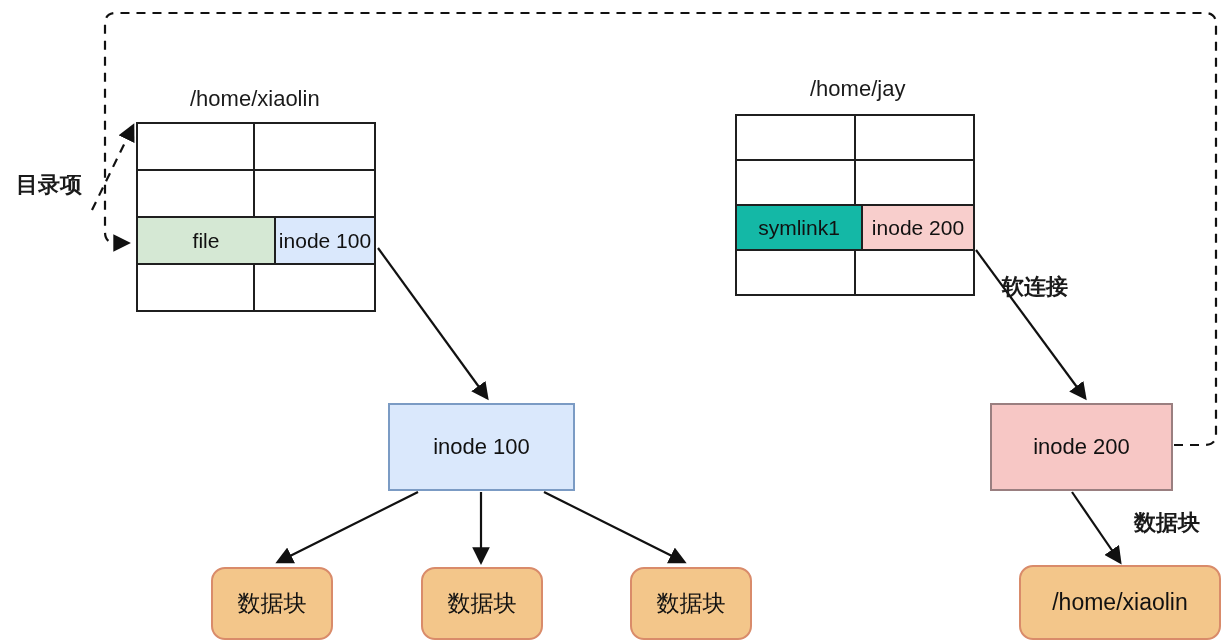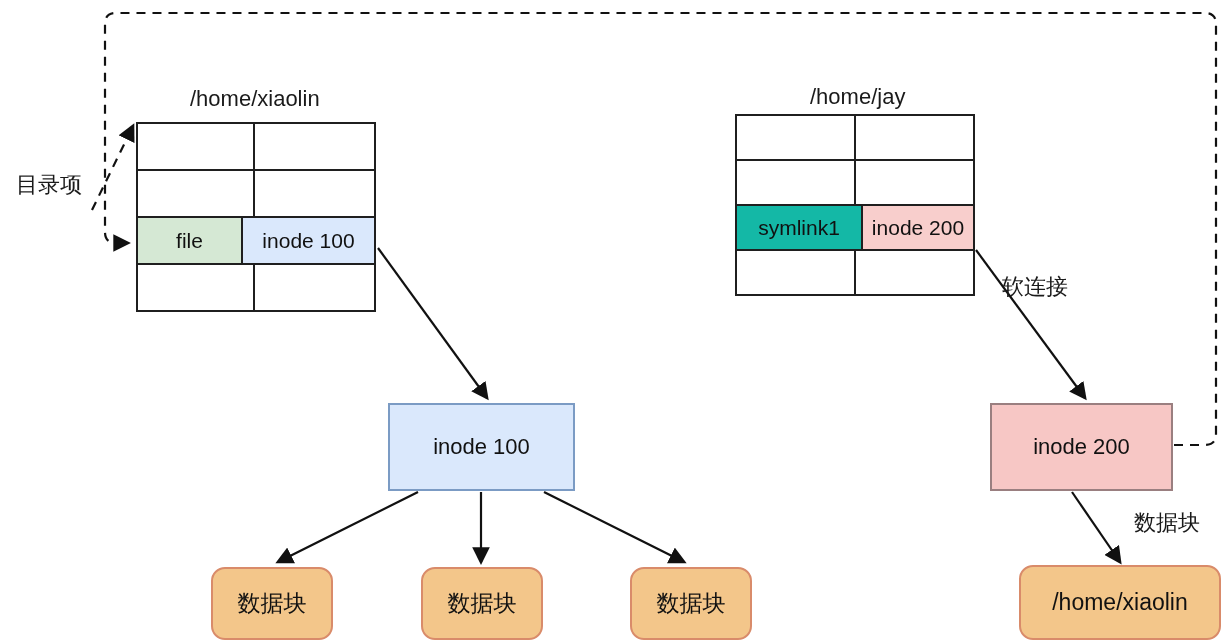--- a/index.html
+++ b/index.html
@@ -69,20 +69,21 @@
     font-size: 22px;
     color: #1a1a1a;
     white-space: nowrap;
   }
   
   .label {
     position: absolute;
     font-size: 22px;
     color: #1a1a1a;
     white-space: nowrap;
+    font-weight: bold;
   }
   
   .inode-blue {
     background: #dae8fc;
     border: 2px solid #7b9bc4;
     font-size: 22px;
     color: #111111;
   }
   .inode-pink {
     background: #f7c7c5;
@@ -140,31 +141,31 @@
       <div class="dircell left" style="width:117px; background:#ffffff;"></div>
       <div class="dircell" style="flex:1; background:#ffffff;"></div>
     </div>
 
     <div class="dirrow">
       <div class="dircell left" style="width:117px; background:#ffffff;"></div>
       <div class="dircell" style="flex:1; background:#ffffff;"></div>
     </div>
 
     <div class="dirrow">
-      <div class="dircell left" style="width:105px; background:#d5e8d4;">file</div>
+      <div class="dircell left" style="width:138px; background:#d5e8d4;">file</div>
       <div class="dircell" style="flex:1; background:#dae8fc;">inode 100</div>
     </div>
 
     <div class="dirrow">
       <div class="dircell left" style="width:117px; background:#ffffff;"></div>
       <div class="dircell" style="flex:1; background:#ffffff;"></div>
     </div>
   </div>
 
-  <div class="caption" style="left:810px; top:84px;">/home/jay</div>
+  <div class="caption" style="left:810px; top:76px;">/home/jay</div>
 
   <div class="dirtable" style="left:735px; top:114px; width:240px; height:182px;">
 
     <div class="dirrow">
       <div class="dircell left" style="width:119px; background:#ffffff;"></div>
       <div class="dircell" style="flex:1; background:#ffffff;"></div>
     </div>
 
     <div class="dirrow">
       <div class="dircell left" style="width:119px; background:#ffffff;"></div>

